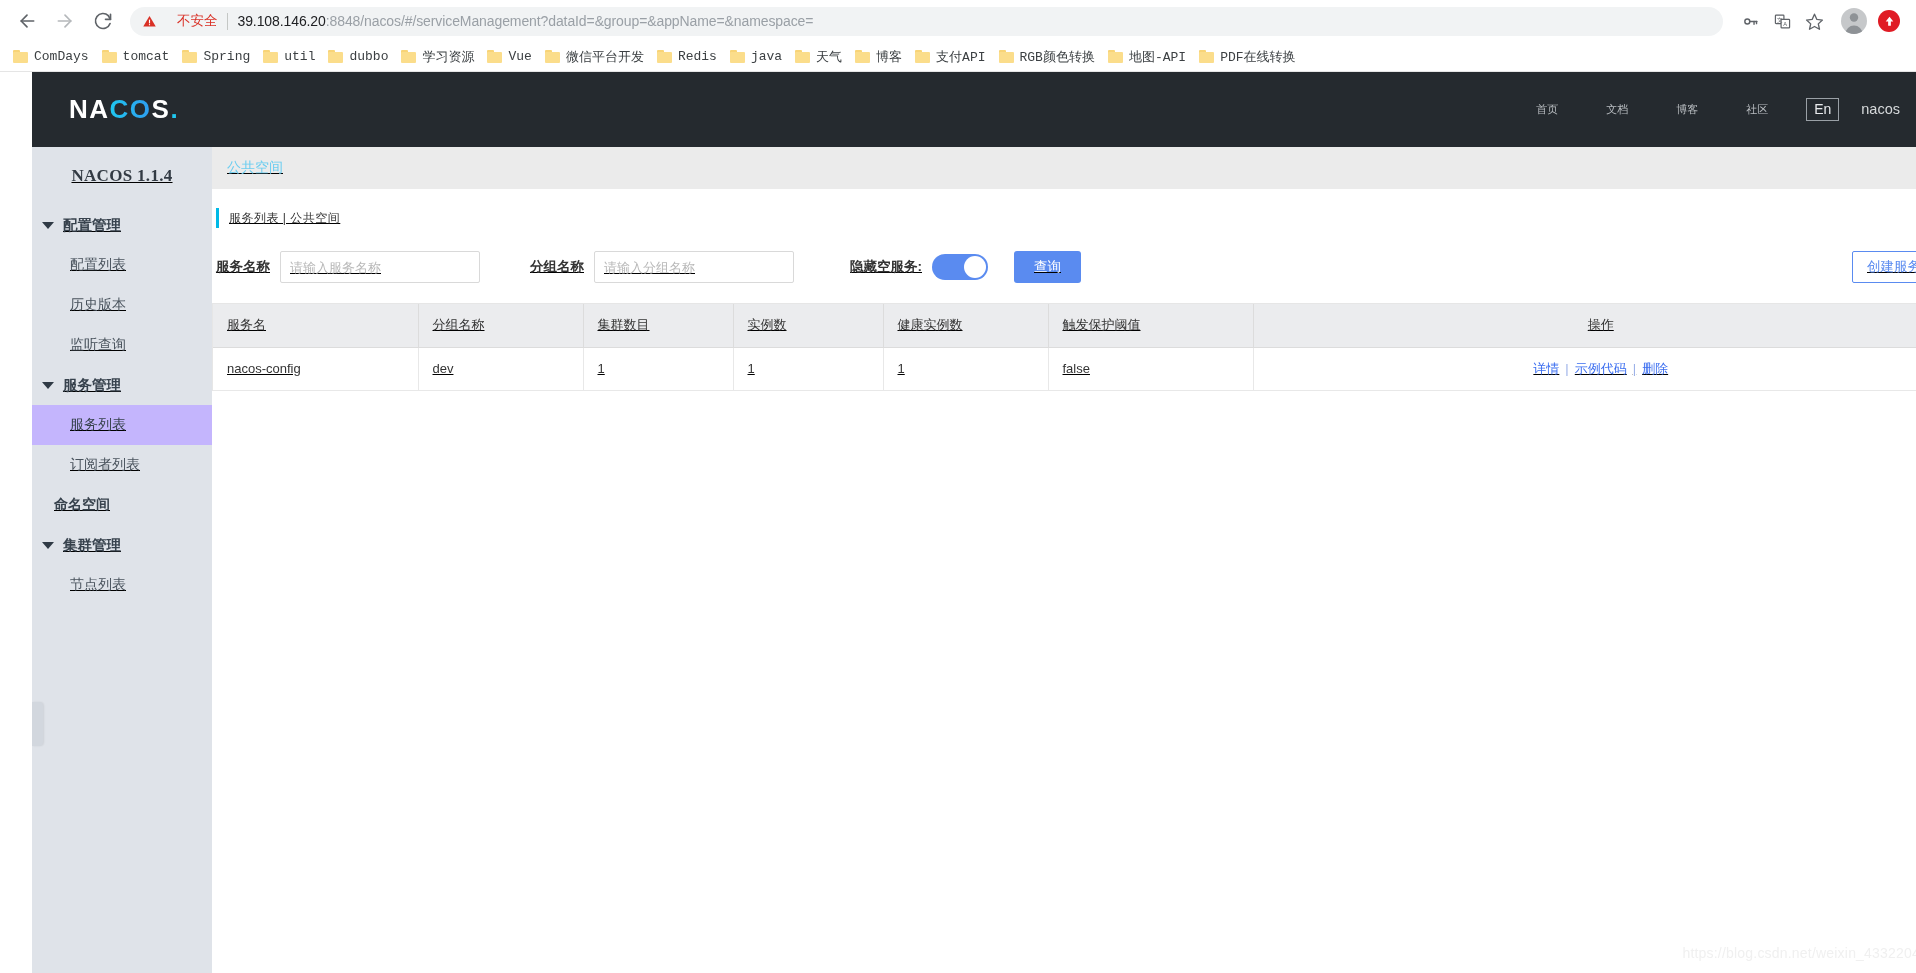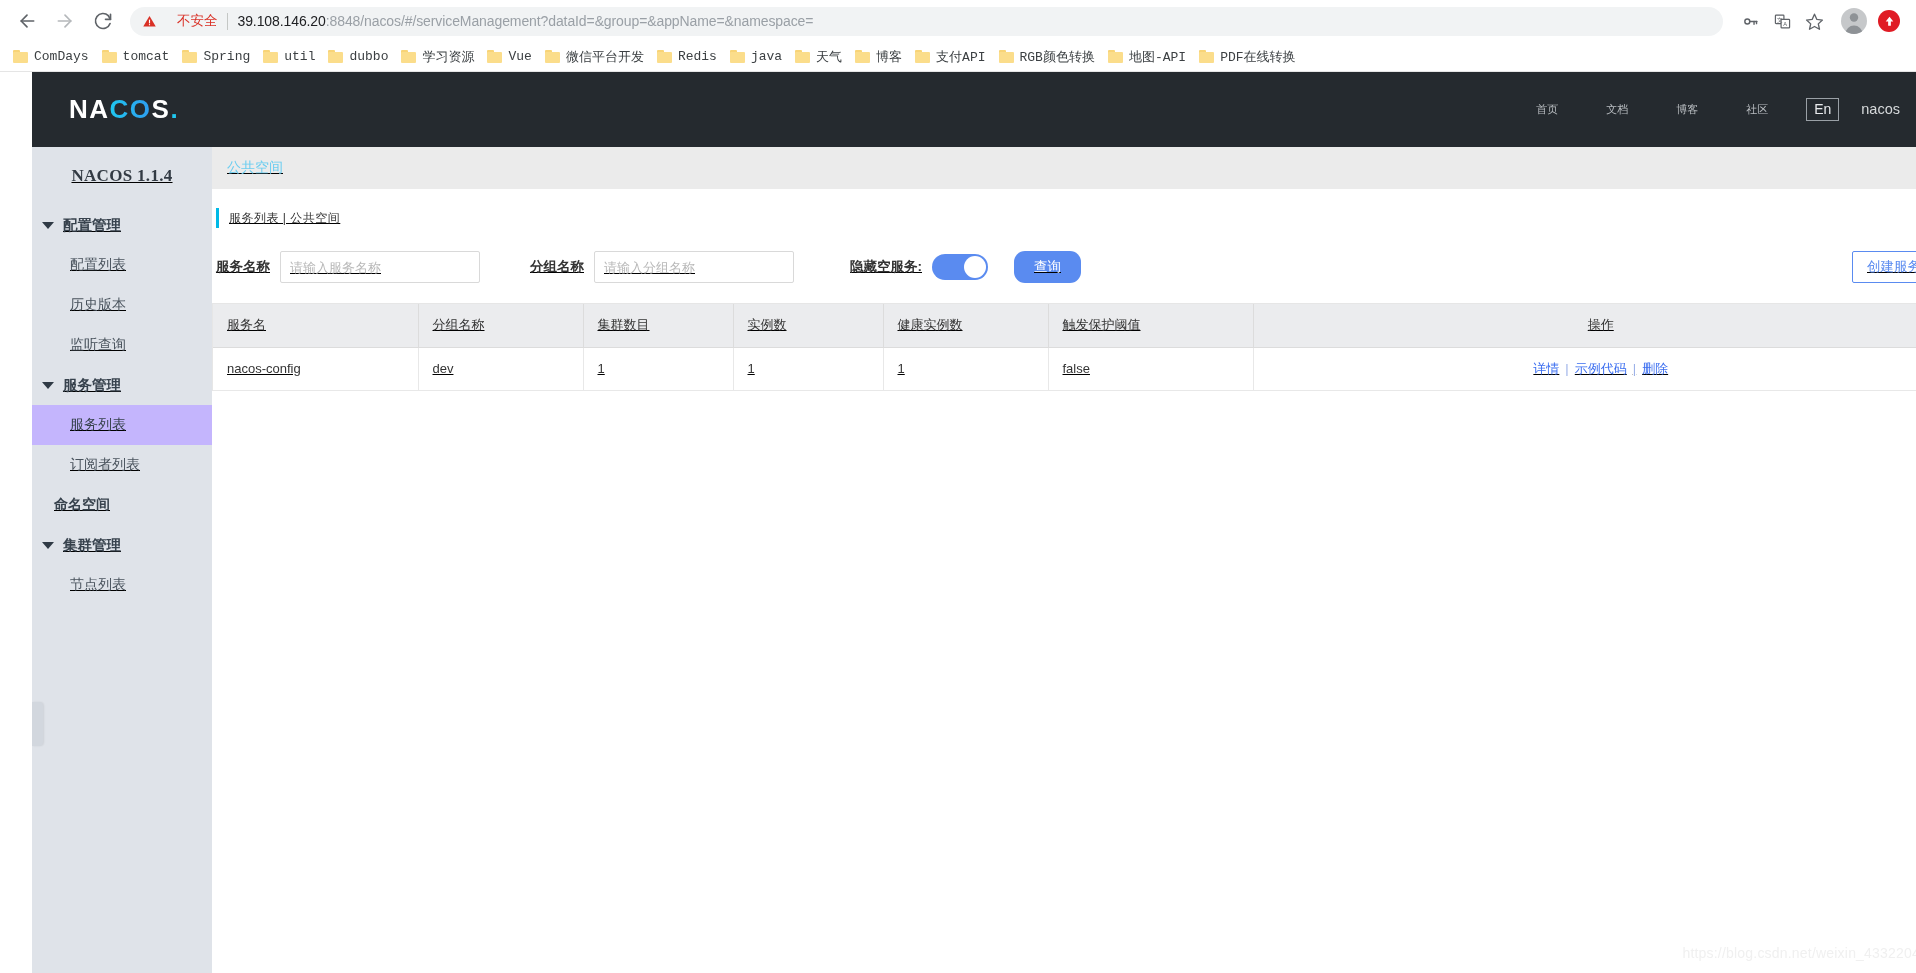--- a/index.html
+++ b/index.html
@@ -356,21 +356,21 @@
     width: 22px; height: 22px;
     border-radius: 50%;
     background: #ffffff;
   }
   .btn-primary {
     background: #5a8bf0;
     color: #ffffff;
     border: none;
     height: 32px;
     padding: 0 20px;
-    border-radius: 11px;
+    border-radius: 3px;
     font-size: 13.5px;
     font-family: "Liberation Sans", sans-serif;
     margin-left: 26px;
   }
   .btn-outline {
     background: #ffffff;
     color: #5a8bf0;
     border: 1px solid #5a8bf0;
     height: 32px;
     padding: 0 14px;

